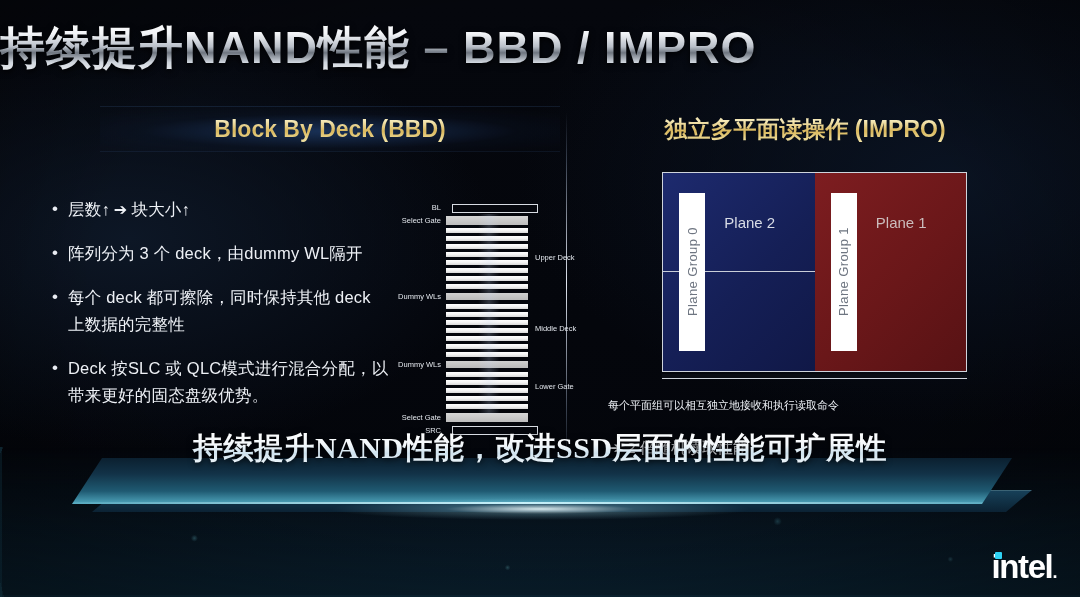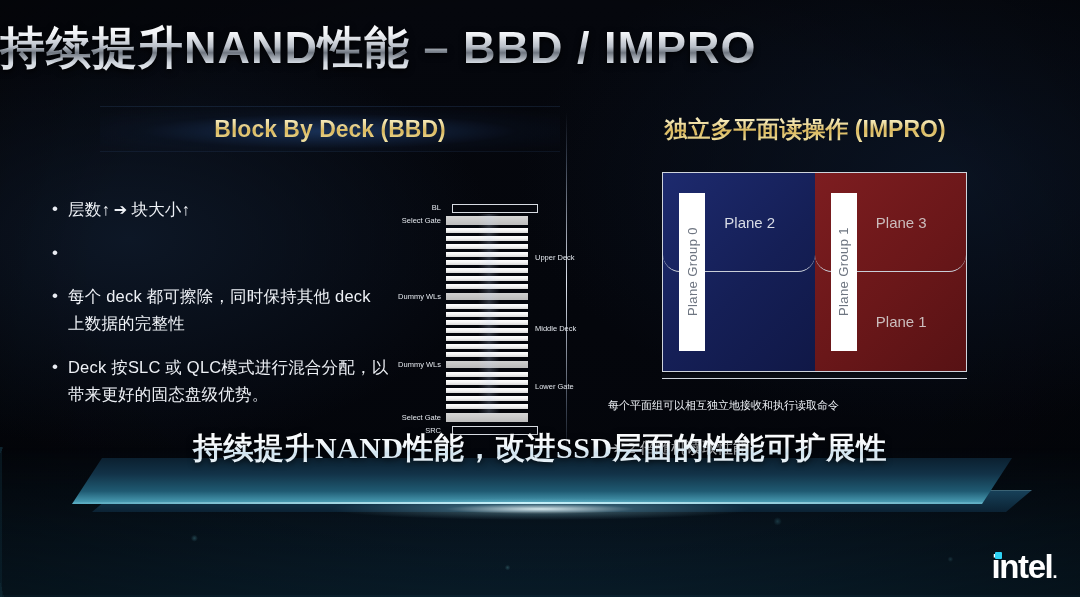--- a/index.html
+++ b/index.html
@@ -124,21 +124,21 @@
   
   #impro {
     position:absolute; left:662px; top:172px; width:305px; height:200px;
     border:1px solid #cfd4dc; display:flex;
   }
   .pg { width:50%; position:relative; }
   .pg.blue { background:linear-gradient(135deg,#1d2a6e 0%,#151f56 55%,#101847 100%); }
   .pg.red  { background:linear-gradient(135deg,#7d1d20 0%,#6a1719 55%,#571214 100%); }
   .pg .half {
     height:50%; display:flex; align-items:center; justify-content:center;
-    color:#d8dce6; font-size:15px;border-radius:17px;
+    color:#d8dce6; font-size:15px;
   }
   .pg .half.top { border-bottom:1px solid #c9ced8; }
   .pg.blue .half { padding-left:22px; }
   .pg.red  .half { padding-left:22px; color:#cbbdbd; }
   .pg-label {
     position:absolute; left:16px; top:50%;
     transform:translateY(-50%);
     background:#ffffff; color:#6e7581;
     font-size:13px; padding:6px 4px;
     writing-mode:vertical-rl; transform-origin:center;
@@ -224,20 +224,21 @@
 
 <div id="bullets">
 
   <div class="bullet">
     <span class="dot">•</span>
     <span class="btxt"><span>层数↑</span><span class="arrow-in">➔</span><span>块大小↑</span></span>
   </div>
 
   <div class="bullet">
     <span class="dot">•</span>
+    <span class="btxt">阵列分为 3 个 deck，由dummy WL隔开</span>
   </div>
 
   <div class="bullet">
     <span class="dot">•</span>
     <span class="btxt">每个 deck 都可擦除，同时保持其他 deck 上数据的完整性</span>
   </div>
 
   <div class="bullet">
     <span class="dot">•</span>
     <span class="btxt">Deck 按SLC 或 QLC模式进行混合分配，以带来更好的固态盘级优势。</span>
@@ -294,21 +295,20 @@
 </div>
 
 <div id="impro">
   <div class="pg blue">
     <div class="half top">Plane 2</div>
     <div class="pg-label">
       <span>Plane Group 0</span>
     </div>
   </div>
   <div class="pg red">
-    <div class="half top">Plane 3</div>
     <div class="half">Plane 1</div>
     <div class="pg-label">
       <span>Plane Group 1</span>
     </div>
   </div>
 </div>
 <div id="impro-base"></div>
 
 <div id="cap1">每个平面组可以相互独立地接收和执行读取命令</div>
 <div id="cap2">

